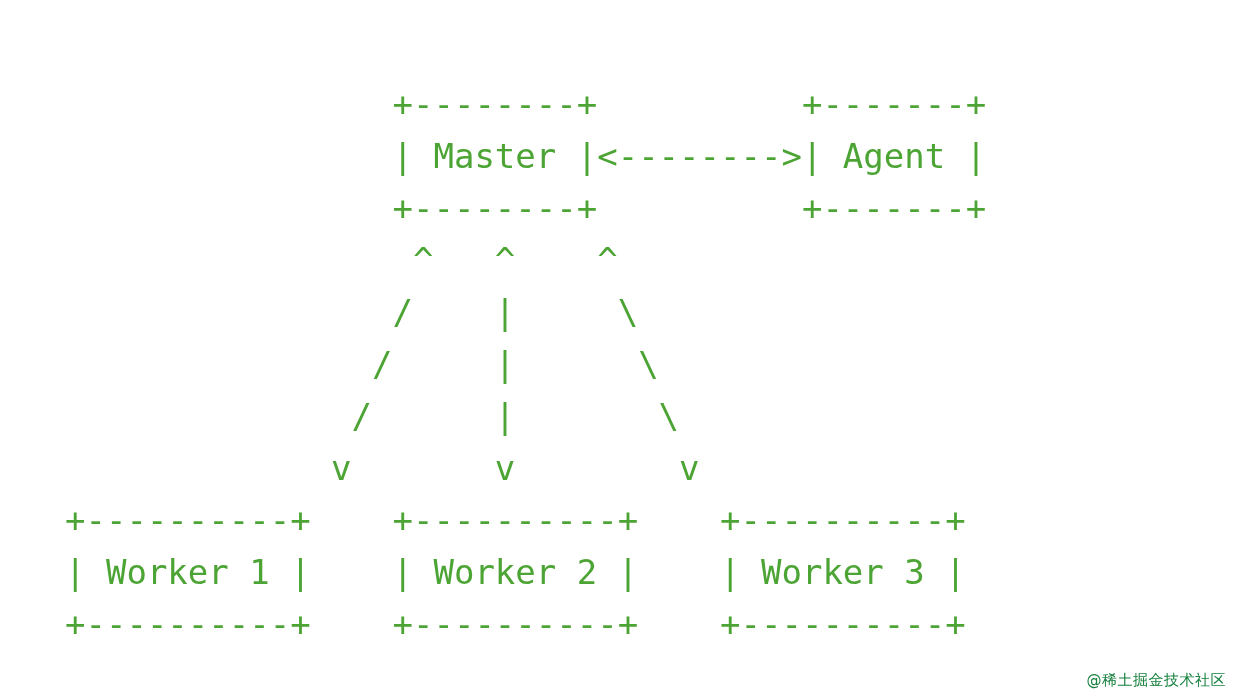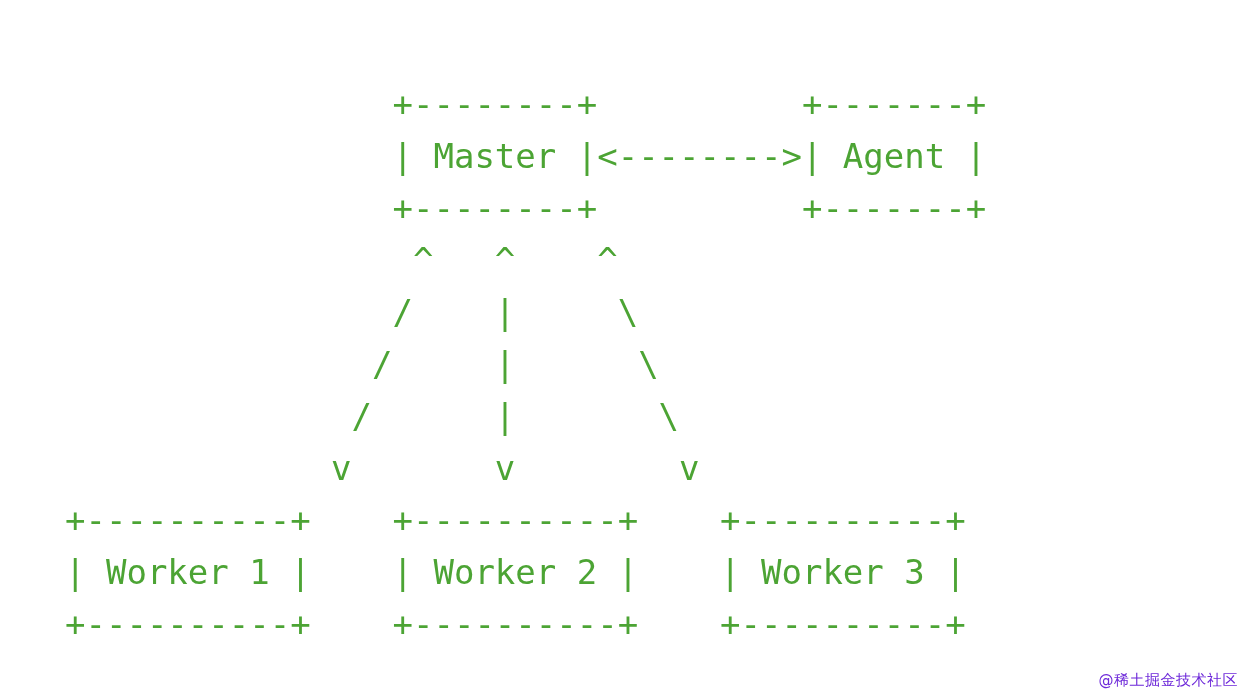--- a/index.html
+++ b/index.html
@@ -34,25 +34,25 @@
     line-height: 52px;
     letter-spacing: 0;
     color: #4ca434;
     white-space: pre;
     font-weight: 400;
     -webkit-font-smoothing: antialiased;
   }
 
   #watermark {
     position: absolute;
-    right: 20px;
+    right: 32px;
     bottom: 10px;
     font-family: "DejaVu Sans", "Liberation Sans", sans-serif;
     font-size: 15px;
-    color: #6d28d9;
+    color: #15803d;
     letter-spacing: 0.5px;
     user-select: none;
     white-space: nowrap;
   }
 </style>
 </head>
 <body>
 
 <div id="diagram-canvas">
 

